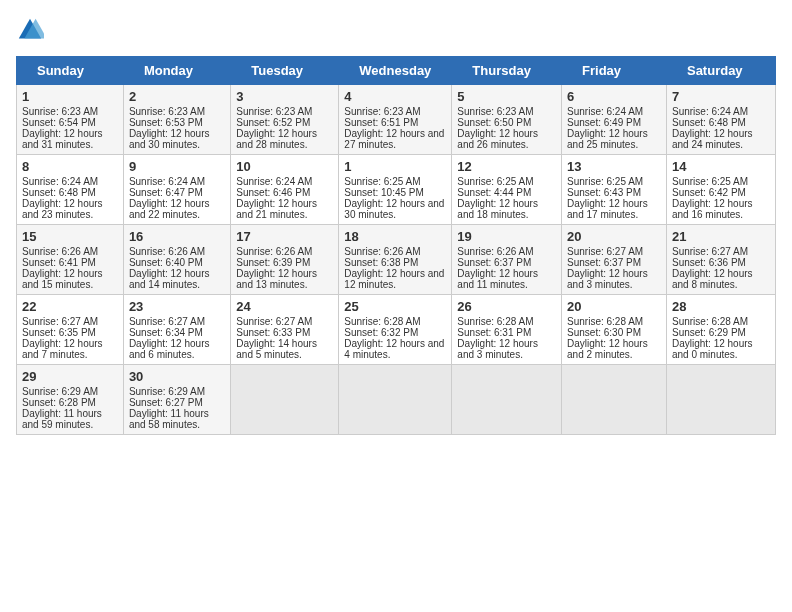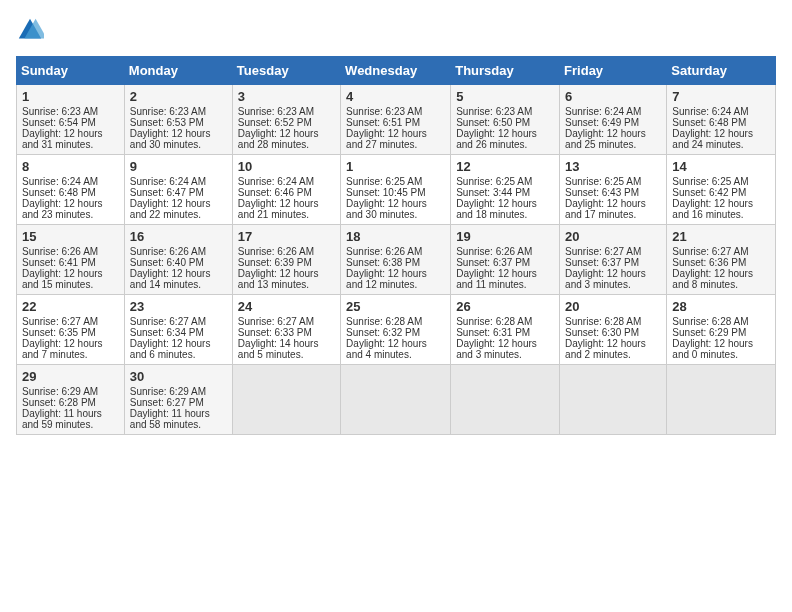--- a/index.html
+++ b/index.html
@@ -55,21 +55,21 @@
     }
     .calendar {
       width: 100%;
       border-collapse: collapse;
     }
     .calendar th {
       background-color: #2e6db4;
       color: #fff;
       font-size: 13px;
       font-weight: bold;
-      padding: 6px 4px;
+      padding: 6px 20px;
       text-align: left;
       border: 1px solid #2e6db4;
     }
     .calendar td {
       vertical-align: top;
       border: 1px solid #ccc;
       padding: 4px 5px;
       font-size: 10px;
       color: #333;
       width: 113px;
@@ -131,21 +131,21 @@
         <td><span class="day-num">4</span><span>Sunrise: 6:23 AM</span><br><span>Sunset: 6:51 PM</span><br><span>Daylight: 12 hours and 27 minutes.</span></td>
         <td><span class="day-num">5</span><span>Sunrise: 6:23 AM</span><br><span>Sunset: 6:50 PM</span><br><span>Daylight: 12 hours and 26 minutes.</span></td>
         <td><span class="day-num">6</span><span>Sunrise: 6:24 AM</span><br><span>Sunset: 6:49 PM</span><br><span>Daylight: 12 hours and 25 minutes.</span></td>
         <td><span class="day-num">7</span><span>Sunrise: 6:24 AM</span><br><span>Sunset: 6:48 PM</span><br><span>Daylight: 12 hours and 24 minutes.</span></td>
       </tr>
       <tr>
         <td><span class="day-num">8</span><span>Sunrise: 6:24 AM</span><br><span>Sunset: 6:48 PM</span><br><span>Daylight: 12 hours and 23 minutes.</span></td>
         <td><span class="day-num">9</span><span>Sunrise: 6:24 AM</span><br><span>Sunset: 6:47 PM</span><br><span>Daylight: 12 hours and 22 minutes.</span></td>
         <td><span class="day-num">10</span><span>Sunrise: 6:24 AM</span><br><span>Sunset: 6:46 PM</span><br><span>Daylight: 12 hours and 21 minutes.</span></td>
         <td><span class="day-num">1</span><span>Sunrise: 6:25 AM</span><br><span>Sunset: 10:45 PM</span><br><span>Daylight: 12 hours and 30 minutes.</span></td>
-        <td><span class="day-num">12</span><span>Sunrise: 6:25 AM</span><br><span>Sunset: 3:44 PM</span><br><span>Daylight: 12 hours and 18 minutes.</span></td>
+        <td><span class="day-num">12</span><span>Sunrise: 6:25 AM</span><br><span>Sunset: 4:44 PM</span><br><span>Daylight: 12 hours and 18 minutes.</span></td>
         <td><span class="day-num">13</span><span>Sunrise: 6:25 AM</span><br><span>Sunset: 6:43 PM</span><br><span>Daylight: 12 hours and 17 minutes.</span></td>
         <td><span class="day-num">14</span><span>Sunrise: 6:25 AM</span><br><span>Sunset: 6:42 PM</span><br><span>Daylight: 12 hours and 16 minutes.</span></td>
       </tr>
       <tr>
         <td><span class="day-num">15</span><span>Sunrise: 6:26 AM</span><br><span>Sunset: 6:41 PM</span><br><span>Daylight: 12 hours and 15 minutes.</span></td>
         <td><span class="day-num">16</span><span>Sunrise: 6:26 AM</span><br><span>Sunset: 6:40 PM</span><br><span>Daylight: 12 hours and 14 minutes.</span></td>
         <td><span class="day-num">17</span><span>Sunrise: 6:26 AM</span><br><span>Sunset: 6:39 PM</span><br><span>Daylight: 12 hours and 13 minutes.</span></td>
         <td><span class="day-num">18</span><span>Sunrise: 6:26 AM</span><br><span>Sunset: 6:38 PM</span><br><span>Daylight: 12 hours and 12 minutes.</span></td>
         <td><span class="day-num">19</span><span>Sunrise: 6:26 AM</span><br><span>Sunset: 6:37 PM</span><br><span>Daylight: 12 hours and 11 minutes.</span></td>
         <td><span class="day-num">20</span><span>Sunrise: 6:27 AM</span><br><span>Sunset: 6:37 PM</span><br><span>Daylight: 12 hours and 3 minutes.</span></td>

